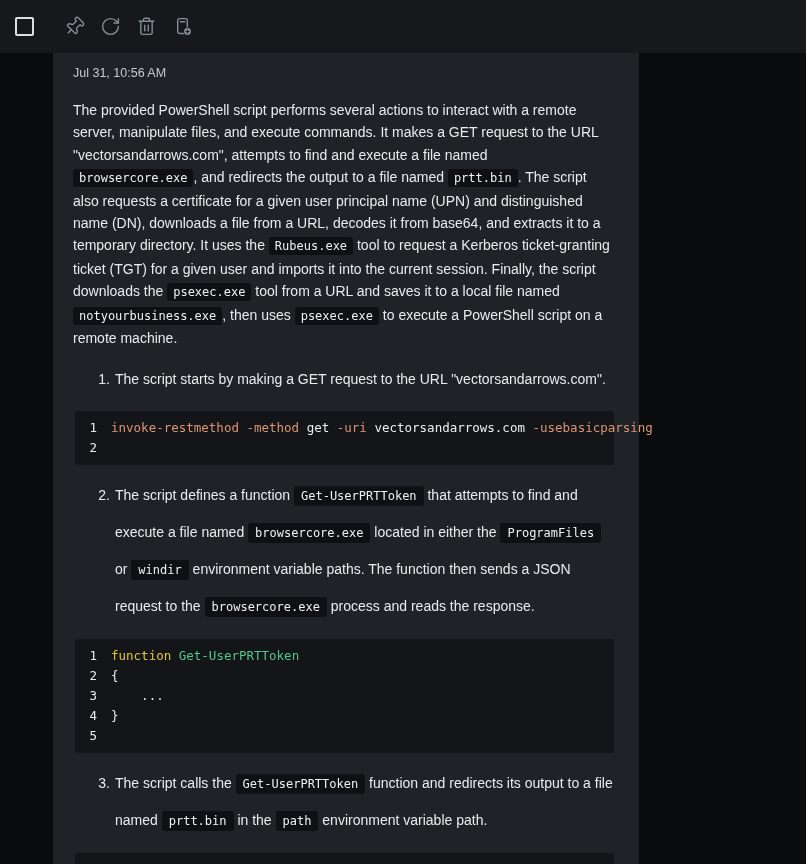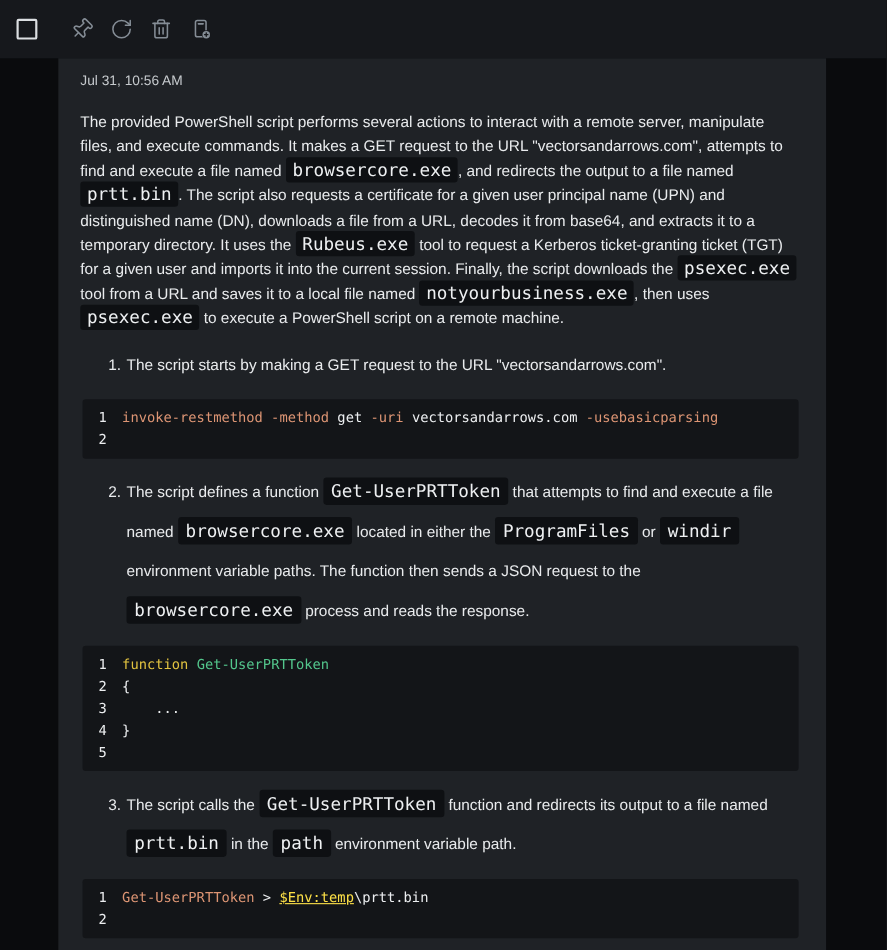--- a/index.html
+++ b/index.html
@@ -27,31 +27,31 @@
   }
   .toolbar-icons { display:flex; align-items:center; margin-left:28px; gap:11px; }
   .icon-btn {
     background:none; border:none; padding:2px; margin:0;
     cursor:pointer; display:flex; align-items:center; justify-content:center;
   }
   .icon-btn svg { overflow:visible; display:block; }
 
   .panel {
     position:absolute; left:53px; top:53px;
-    width:698px; height:811px;
+    width:586px; height:811px;
     background:#1f2226;
     padding:13px 25px 0 20px;
     color:#e9ebed;
     font-size:14px;
   }
   .timestamp { color:#c6cacd; font-size:12.5px; }
   .intro { margin:19px 0 0 0; line-height:22.4px; }
   .inline-code {
     font-family:"DejaVu Sans Mono", monospace;
-    font-size:16px;
+    font-size:12px;
     background:#0e1013;
     color:#eef0f2;
     padding:2px 6px;
     border-radius:3px;
   }
   .list-item { display:flex; margin-top:12px; line-height:36px; }
   .list-num { flex:none; width:37px; text-align:right; }
   .list-text { flex:1; margin-left:5px; }
   .list-text .inline-code { padding:3px 7px; }
 

